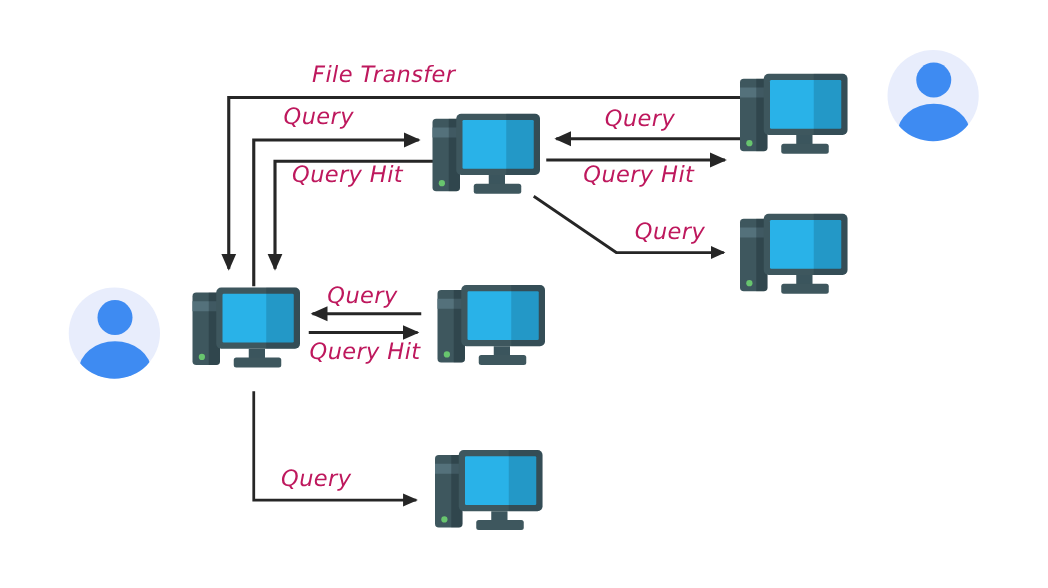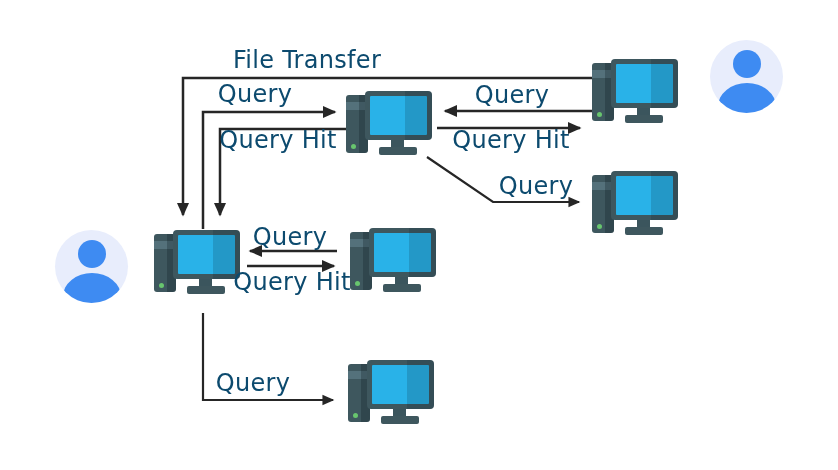--- a/index.html
+++ b/index.html
@@ -24,21 +24,21 @@
   .monitor-shade{position:absolute;left:60%;top:0;width:40%;height:100%;background:rgba(9,32,48,0.18);border-radius:0 4px 4px 0;}
 
   
   .avatar{position:absolute;width:73px;height:73px;border-radius:50%;background:#e8edfc;overflow:hidden;}
   .avatar-head{position:absolute;left:50%;transform:translateX(-50%);top:10px;width:28px;height:28px;border-radius:50%;background:#3e8bf2;}
   .avatar-body{position:absolute;left:50%;transform:translateX(-50%);top:43px;width:58px;height:38px;border-radius:50% 50% 0 0 / 62% 62% 0 0;background:#3e8bf2;}
 
   
   .edge-label{
     position:absolute;transform:translate(-50%,-50%);
-    font-size:24px;letter-spacing:.3px;color:#0c4a6e;white-space:nowrap;
+    font-size:18px;letter-spacing:.3px;color:#be185d;white-space:nowrap;font-style:italic;
   }
 </style>
 </head>
 <body>
 
 <div id="canvas">
 
   <svg id="wires" width="838" height="470" viewBox="0 0 838 470">
     <defs>
       <marker id="ah" viewBox="0 0 10 10" refX="8" refY="5" markerWidth="6" markerHeight="6" orient="auto-start-reverse">

